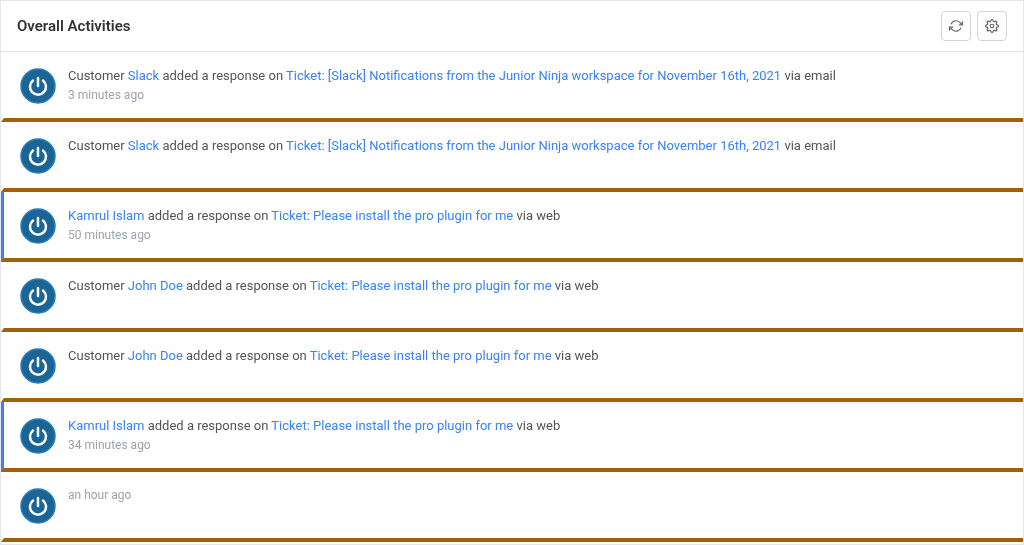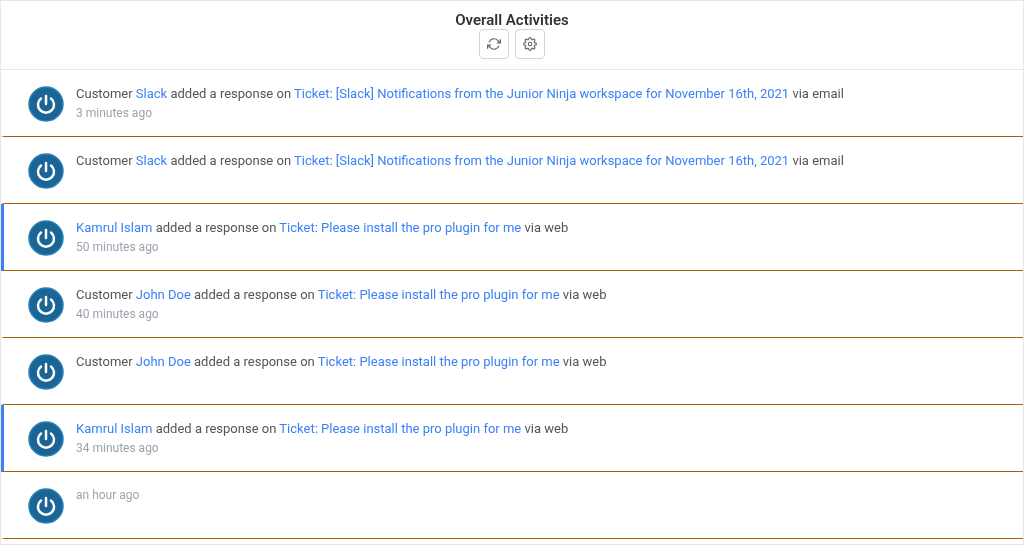--- a/index.html
+++ b/index.html
@@ -14,21 +14,20 @@
       min-height: 545px;
       background: #fff;
       border: 1px solid #e5e7eb;
     }
     .header {
       display: flex;
       align-items: center;
       justify-content: space-between;
       padding: 10px 16px;
       border-bottom: 1px solid #e5e7eb;
-      flex-direction: column;
     }
     .header-title {
       font-size: 15px;
       font-weight: 600;
       color: #333;
     }
     .header-actions {
       display: flex;
       gap: 6px;
     }
@@ -44,22 +43,22 @@
       justify-content: center;
       color: #666;
       font-size: 14px;
     }
     .activity-list {
       list-style: none;
     }
     .activity-item {
       display: flex;
       align-items: flex-start;
-      padding: 14px 24px;
-      border-bottom: 1px solid #a16207;
+      padding: 14px 16px;
+      border-bottom: 4px solid #a16207;
       position: relative;
     }
     .activity-item.highlighted {
       border-left: 3px solid #3b82f6;
     }
     .activity-item:not(.highlighted) {
       border-left: 3px solid transparent;
     }
     .avatar {
       width: 36px;
@@ -160,21 +159,20 @@
         <div class="avatar"><svg viewBox="0 0 36 36" xmlns="http://www.w3.org/2000/svg">
     <circle cx="18" cy="18" r="17" fill="#1a6496" stroke="#1a6496" stroke-width="0"></circle>
     <circle cx="18" cy="18" r="17" fill="none" stroke="#2980b9" stroke-width="1.5"></circle>
 
     <path d="M18 10 L18 18" stroke="white" stroke-width="2.5" stroke-linecap="round"></path>
     <path d="M13 12.5 A8 8 0 1 0 23 12.5" stroke="white" stroke-width="2.5" fill="none" stroke-linecap="round"></path>
     <circle cx="18" cy="18" r="6" fill="none" stroke="white" stroke-width="0"></circle>
   </svg></div>
         <div class="activity-content">
           <div class="activity-text"><span>Customer </span><a href="#">John Doe</a><span> added a response on </span><a href="#">Ticket: Please install the pro plugin for me</a><span> via web</span></div>
-          <div class="activity-time">40 minutes ago</div>
         </div>
       </li>
       <li class="activity-item">
         <div class="avatar"><svg viewBox="0 0 36 36" xmlns="http://www.w3.org/2000/svg">
     <circle cx="18" cy="18" r="17" fill="#1a6496" stroke="#1a6496" stroke-width="0"></circle>
     <circle cx="18" cy="18" r="17" fill="none" stroke="#2980b9" stroke-width="1.5"></circle>
 
     <path d="M18 10 L18 18" stroke="white" stroke-width="2.5" stroke-linecap="round"></path>
     <path d="M13 12.5 A8 8 0 1 0 23 12.5" stroke="white" stroke-width="2.5" fill="none" stroke-linecap="round"></path>
     <circle cx="18" cy="18" r="6" fill="none" stroke="white" stroke-width="0"></circle>

